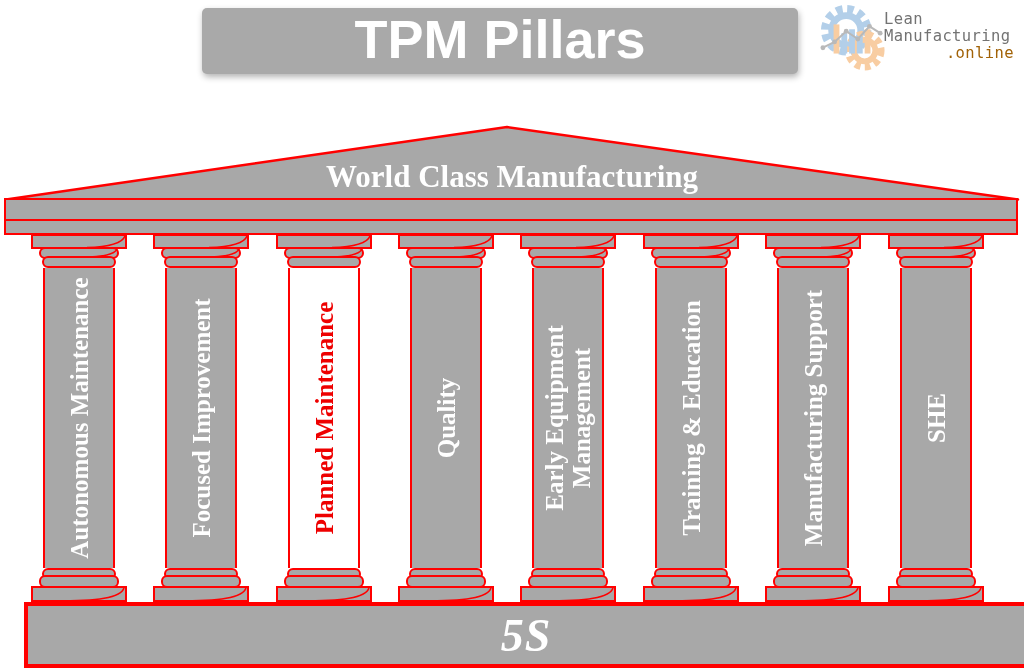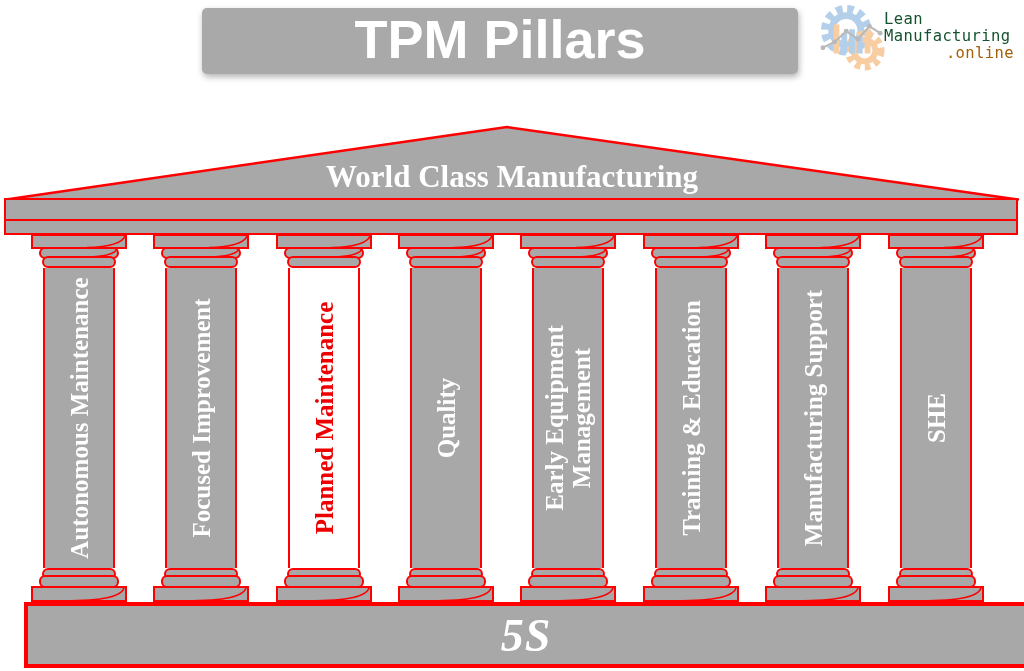--- a/index.html
+++ b/index.html
@@ -19,21 +19,21 @@
     color:#ffffff; font-weight:bold; font-size:54px; letter-spacing:0px;
     font-family:"Liberation Sans", sans-serif;
   }
 
   
   .logo { position:absolute; left:820px; top:3px; width:200px; height:72px; display:flex; align-items:flex-start; }
   .logo-gears { width:66px; height:70px; flex:0 0 auto; }
   .logo-text { margin-left:-2px; padding-top:8px; width:130px; }
   .logo-line {
     font-family:"DejaVu Sans Mono", monospace; font-size:15.5px; line-height:17px;
-    color:#14532d; letter-spacing:0.4px; white-space:nowrap;
+    color:#737373; letter-spacing:0.4px; white-space:nowrap;
   }
   .logo-online { color:#a16207; text-align:right; }
 
   
   .pediment { position:absolute; left:0; top:120px; width:1024px; height:81px; }
   .pediment polygon { fill:#a8a8a8; stroke:#ff0000; stroke-width:2.5; stroke-linejoin:round; }
   .roof-text {
     fill:#ffffff; font-family:"Liberation Serif", serif; font-weight:bold;
     font-size:31px; text-anchor:middle;
   }

